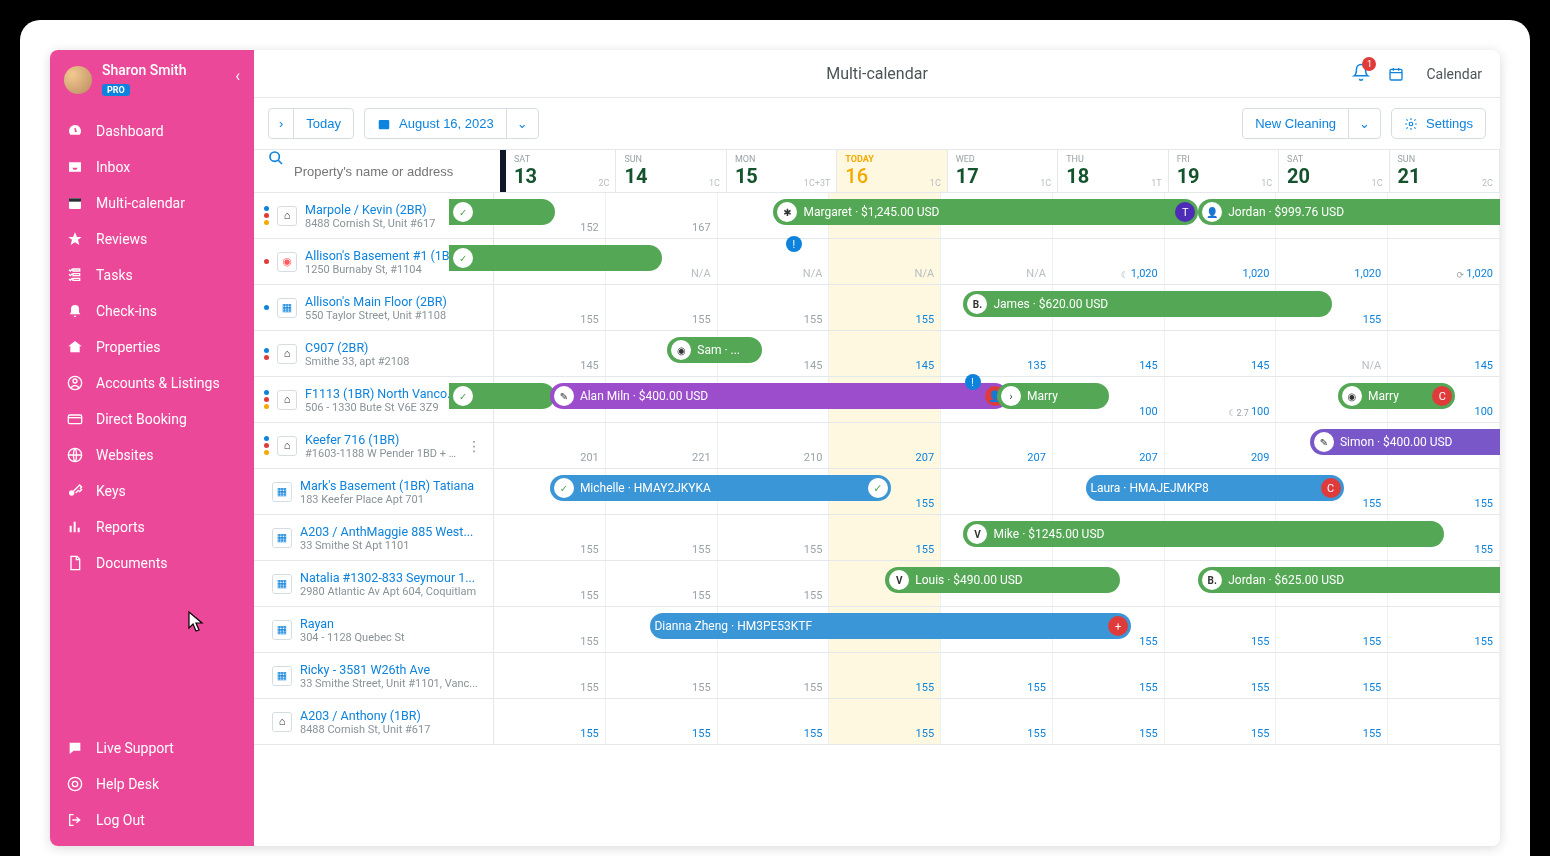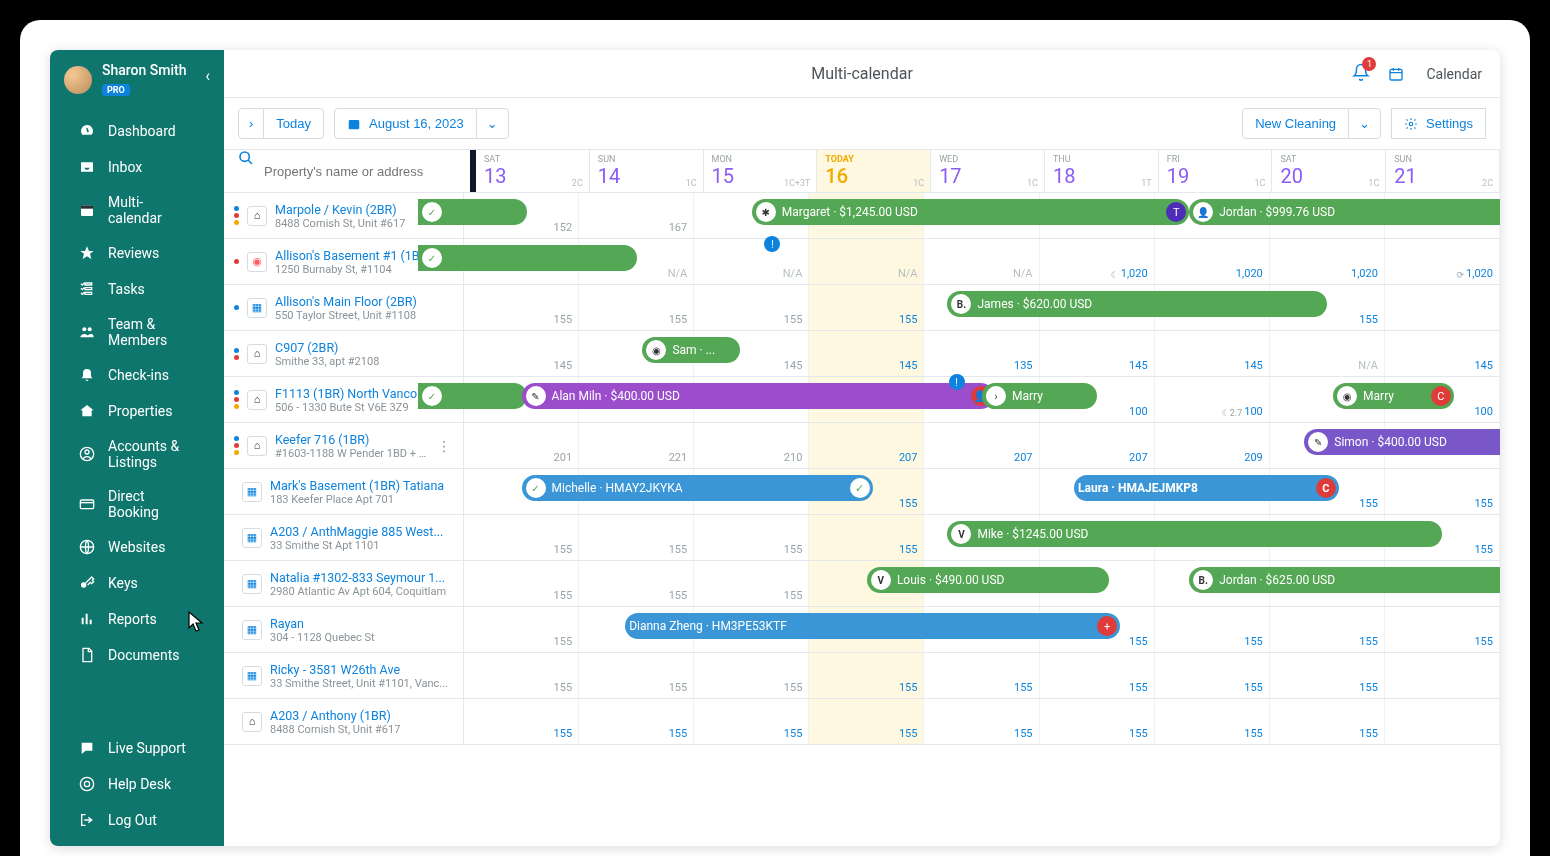--- a/index.html
+++ b/index.html
@@ -2,61 +2,61 @@
 <html><head>
 <meta charset="utf-8">
 <style>
 * { margin: 0; padding: 0; box-sizing: border-box; }
 body { font-family: -apple-system, BlinkMacSystemFont, "Segoe UI", Roboto, sans-serif; background: #000; display: flex; justify-content: center; align-items: center; min-height: 100vh; padding: 20px; }
 .app-window { width: 1550px; height: 856px; background: #fff; border-radius: 20px; overflow: hidden; display: flex; box-shadow: 0 20px 60px rgba(0,0,0,0.5); position: relative; }
 .app-inner { display: flex; width: 100%; height: 100%; padding: 30px; }
 .canvas { display: flex; width: 100%; height: 100%; background: #fff; border-radius: 8px; overflow: hidden; box-shadow: 0 2px 12px rgba(0,0,0,0.15); }
 
 
-.sidebar { width: 174px; background: #0f766e; color: #fff; display: flex; flex-direction: column; flex-shrink: 0; }
+.sidebar { width: 204px; background: #ec4899; color: #fff; display: flex; flex-direction: column; flex-shrink: 0; }
 .user-block { display: flex; align-items: center; padding: 12px 14px; gap: 10px; position: relative; }
 .avatar { width: 28px; height: 28px; border-radius: 50%; background: radial-gradient(circle at 30% 30%, #f4c990, #b98b5f); flex-shrink: 0; }
 .user-name { font-size: 14px; font-weight: 500; }
 .pro-badge { display: inline-block; background: #0d83dd; color: #fff; font-size: 9px; font-weight: 700; padding: 1px 5px; border-radius: 3px; margin-top: 2px; }
 .collapse-caret { position: absolute; right: 14px; top: 16px; font-size: 16px; color: #fff; cursor: pointer; }
 .nav { list-style: none; padding: 4px 0; }
-.nav-item { display: flex; align-items: center; gap: 12px; padding: 9px 28px; cursor: pointer; font-size: 14px; }
+.nav-item { display: flex; align-items: center; gap: 12px; padding: 9px 16px; cursor: pointer; font-size: 14px; }
 .nav-icon { width: 18px; height: 18px; display: flex; align-items: center; justify-content: center; font-size: 14px; flex-shrink: 0; color: #fff; }
 .nav-bottom { margin-top: auto; padding-bottom: 8px; }
 .cursor-pointer { position: absolute; pointer-events: none; }
 
 
 .main { flex: 1; display: flex; flex-direction: column; overflow: hidden; }
 .topbar { display: flex; align-items: center; justify-content: center; padding: 14px 18px; border-bottom: 1px solid #e5e8eb; position: relative; }
 .page-title { font-size: 16px; color: #4d5559; }
 .topbar-right { position: absolute; right: 18px; display: flex; align-items: center; gap: 18px; }
 .bell-wrap { position: relative; color: #0d83dd; cursor: pointer; }
 .bell-badge { position: absolute; top: -6px; right: -6px; background: #e03b3b; color: #fff; font-size: 9px; width: 14px; height: 14px; border-radius: 50%; display: flex; align-items: center; justify-content: center; }
 .cal-switch { display: flex; align-items: center; gap: 22px; color: #4d5559; cursor: pointer; font-size: 14px; }
 
 .toolbar { display: flex; align-items: center; padding: 10px 14px; gap: 10px; }
-.btn { border: 1px solid #d6dde2; background: #fff; border-radius: 0; padding: 7px 12px; font-size: 13px; cursor: pointer; color: #0d83dd; display: flex; align-items: center; gap: 8px; }
+.btn { border: 1px solid #d6dde2; background: #fff; border-radius: 5px; padding: 7px 12px; font-size: 13px; cursor: pointer; color: #0d83dd; display: flex; align-items: center; gap: 8px; }
 .btn.icon-only { padding: 7px 10px; }
 .btn-group { display: flex; }
 .btn-group .btn { border-radius: 0; margin-left: -1px; }
 .btn-group .btn:first-child { border-radius: 4px 0 0 4px; margin-left: 0; }
 .btn-group .btn:last-child { border-radius: 0 4px 4px 0; }
 .toolbar-spacer { flex: 1; }
 
 
 .grid-wrap { flex: 1; overflow: hidden; display: flex; flex-direction: column; }
 .grid-header { display: flex; border-top: 1px solid #e5e8eb; border-bottom: 1px solid #e5e8eb; }
 .prop-col { width: 252px; flex-shrink: 0; border-right: 6px solid #0f172a; display: flex; padding: 0 14px; gap: 10px; }
 .search-icon { color: #0d83dd; }
 .prop-search { border: none; outline: none; font-size: 13px; color: #888; width: 100%; }
 .day-cols { flex: 1; display: flex; }
 .day-col { flex: 1; border-right: 1px solid #e5e8eb; padding: 4px 8px 4px 8px; position: relative; min-width: 0; }
 .day-col.today { background: #fff8e1; }
 .dow { font-size: 9px; color: #9aa3a8; text-transform: uppercase; }
-.dom { font-size: 20px; color: #8b5cf6; font-weight: 400; }
+.dom { font-size: 20px; color: #14532d; font-weight: 700; }
 .day-col.today .dow { color: #f2a900; font-weight: 700; }
 .day-col.today .dom { color: #f2a900; font-weight: 500; }
 .day-meta { position: absolute; right: 6px; bottom: 4px; font-size: 9px; color: #b7bec2; }
 
 .grid-body { flex: 1; overflow-y: auto; }
 .row { display: flex; border-bottom: 1px solid #e5e8eb; position: relative; min-height: 46px; }
 .prop-cell { width: 240px; flex-shrink: 0; border-right: 1px solid #e5e8eb; padding: 6px 10px 6px 10px; display: flex; align-items: center; gap: 8px; }
 .dots { display: flex; flex-direction: column; gap: 2px; flex-shrink: 0; }
 .dot { width: 5px; height: 5px; border-radius: 50%; }
 .dot.blue { background: #0d83dd; }
@@ -150,30 +150,20 @@
               <span class="nav-icon">
                 <svg width="16" height="16" viewBox="0 0 24 24" fill="currentColor">
                   <path d="M9 3h10v3H9zM9 10h10v3H9zM9 17h10v3H9zM3 4l2 2 3-3M3 11l2 2 3-3M3 18l2 2 3-3" stroke="currentColor" fill="none" stroke-width="2"></path>
                 </svg>
               </span>
               <span>Tasks</span>
             </li>
             <li class="nav-item">
               <span class="nav-icon">
                 <svg width="16" height="16" viewBox="0 0 24 24" fill="currentColor">
-                  <circle cx="8" cy="8" r="3"></circle>
-                  <circle cx="16" cy="8" r="3"></circle>
-                  <path d="M2 20c0-3 3-5 6-5s6 2 6 5M12 20c0-3 3-5 6-5s4 2 4 5"></path>
-                </svg>
-              </span>
-              <span>Team &amp; Members</span>
-            </li>
-            <li class="nav-item">
-              <span class="nav-icon">
-                <svg width="16" height="16" viewBox="0 0 24 24" fill="currentColor">
                   <path d="M12 3a6 6 0 0 0-6 6v5l-2 3h16l-2-3V9a6 6 0 0 0-6-6zM10 19a2 2 0 0 0 4 0"></path>
                 </svg>
               </span>
               <span>Check-ins</span>
             </li>
             <li class="nav-item">
               <span class="nav-icon">
                 <svg width="16" height="16" viewBox="0 0 24 24" fill="currentColor">
                   <path d="M12 3l10 8h-3v9H5v-9H2z"></path>
                 </svg>
@@ -732,21 +722,21 @@
                   </div>
                   <div class="cell">
                     <span>155</span>
                   </div>
                   <div class="events">
                     <div class="event blue-ev" style="left: 5.55556%; width: 33.8889%;">
                       <span class="badge-circ check">✓</span>
                       <span>Michelle · HMAY2JKYKA</span>
                       <span class="end-badge" style="background:#fff;color:#54a754">✓</span>
                     </div>
-                    <div class="event blue-ev" style="left: 58.8889%; width: 25.5556%; font-weight: bold;">
+                    <div class="event blue-ev" style="left: 58.8889%; width: 25.5556%;">
                       <span>Laura · HMAJEJMKP8</span>
                       <span class="end-badge red-badge">C</span>
                     </div>
                   </div>
                 </div>
               </div>
               <div class="row">
                 <div class="prop-cell">
                   <div class="dots"></div>
     <div class="prop-icon doc">▦</div>

